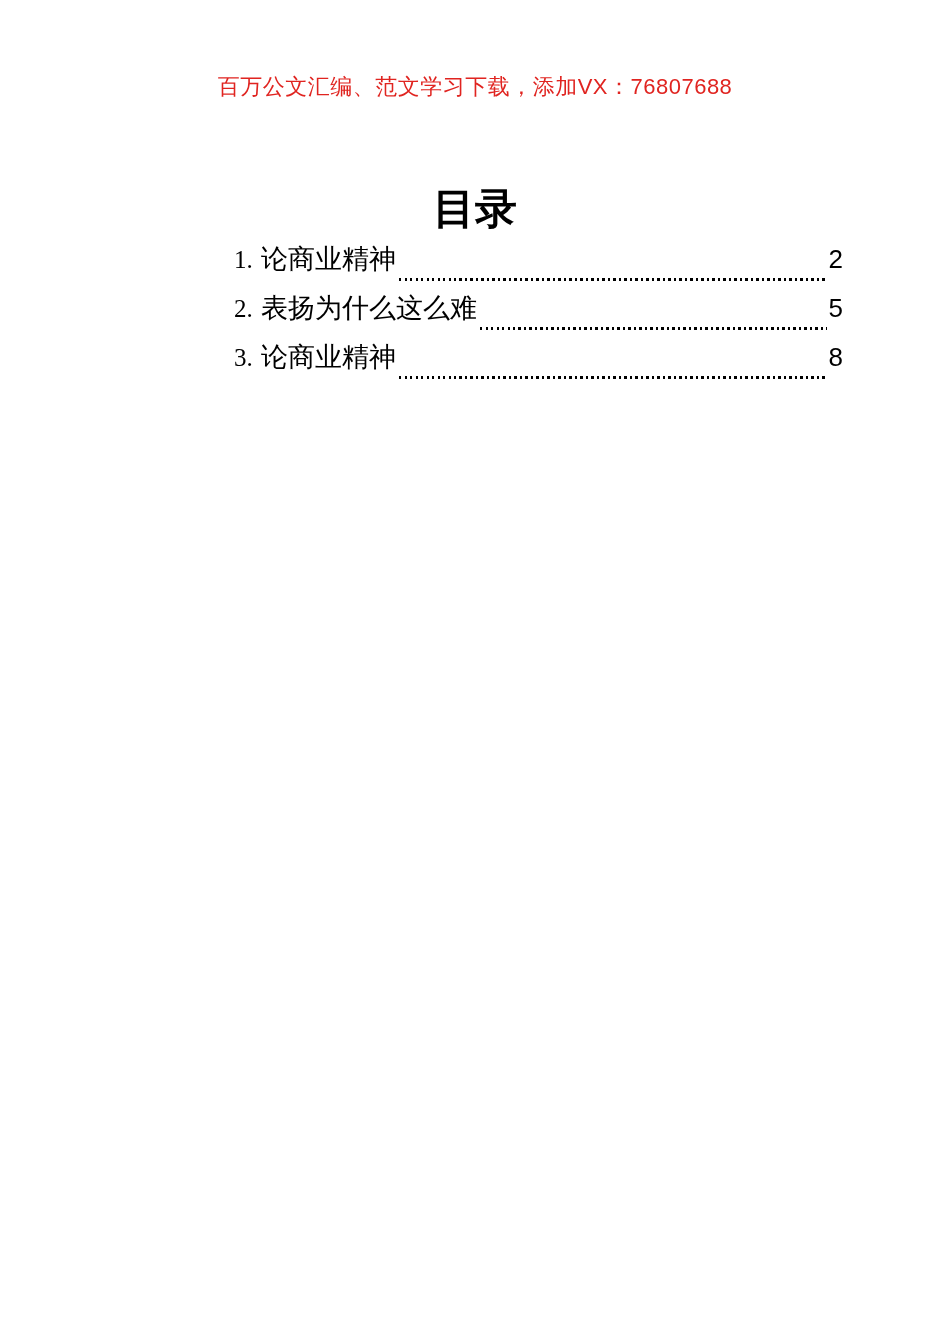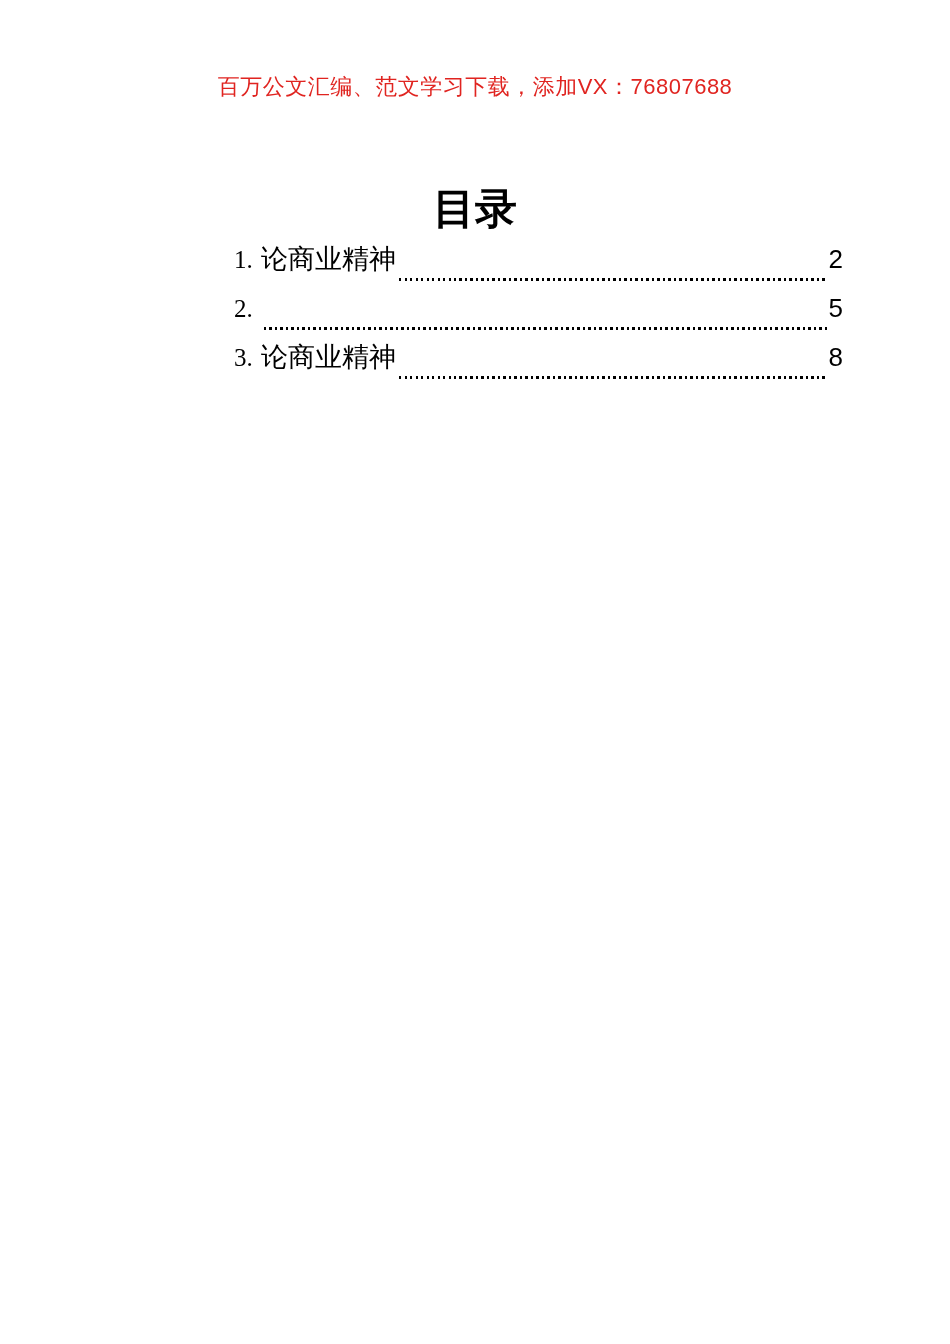--- a/index.html
+++ b/index.html
@@ -98,20 +98,21 @@
 
     <div class="toc-row">
       <span class="toc-num">1.</span>
       <span class="toc-entry-title">论商业精神</span>
       <span class="toc-leader"></span>
       <span class="toc-page">2</span>
     </div>
 
     <div class="toc-row">
       <span class="toc-num">2.</span>
+      <span class="toc-entry-title">表扬为什么这么难</span>
       <span class="toc-leader"></span>
       <span class="toc-page">5</span>
     </div>
 
     <div class="toc-row">
       <span class="toc-num">3.</span>
       <span class="toc-entry-title">论商业精神</span>
       <span class="toc-leader"></span>
       <span class="toc-page">8</span>
     </div>

